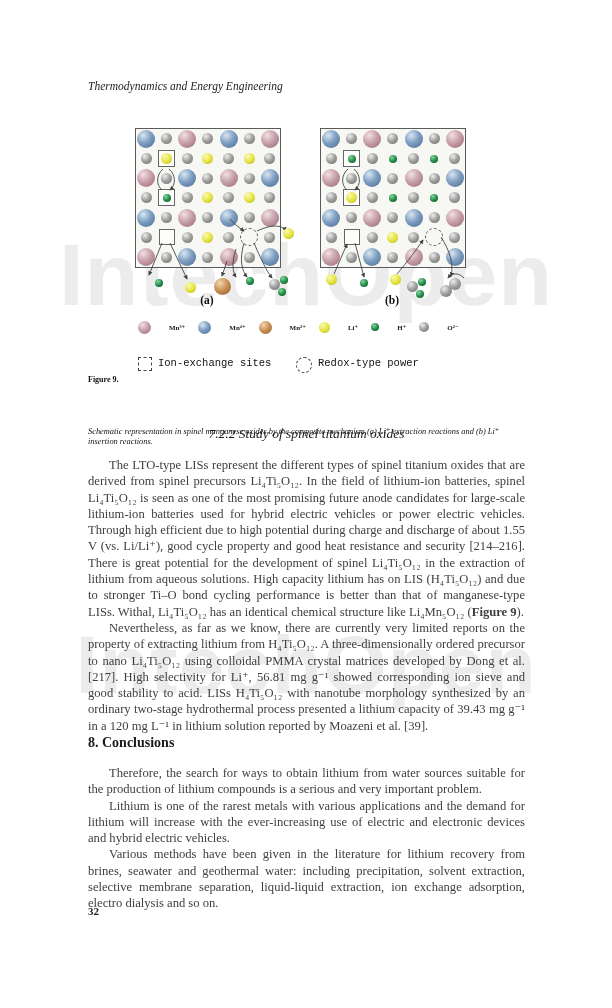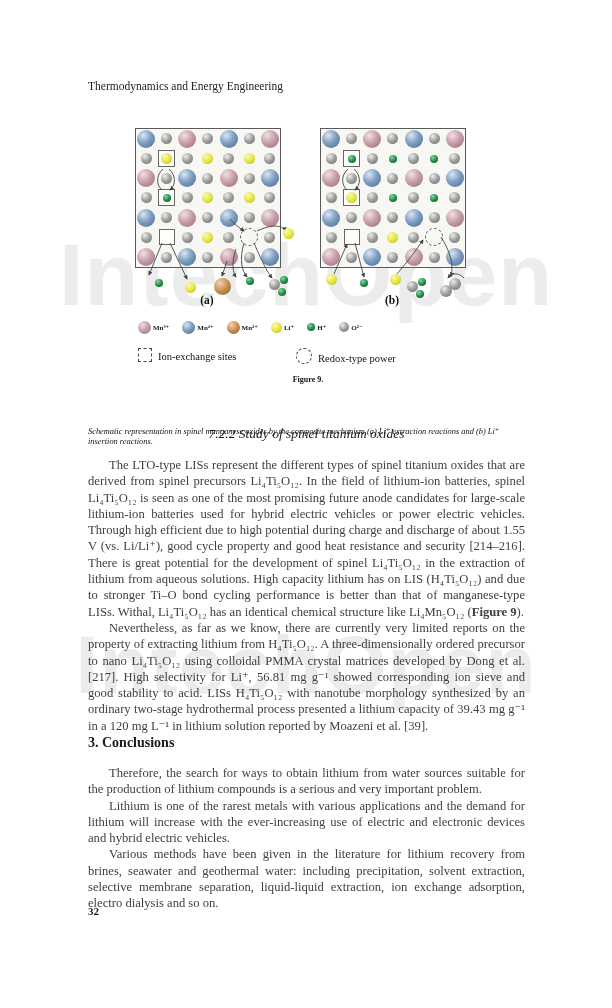--- a/index.html
+++ b/index.html
@@ -12,21 +12,21 @@
   .watermark{
     position:absolute; left:0; width:612px; text-align:center;
     font-family:"Liberation Sans","DejaVu Sans",sans-serif; font-weight:bold;
     color:#ececec; z-index:0; white-space:nowrap; letter-spacing:1px;
   }
   .wm-top{top:224px; font-size:88px;}
   .wm-bottom{top:618px; font-size:82px;}
   
   .running-head{
     position:absolute; left:88px; top:80px; z-index:2;
-    font-size:11.5px; color:#222;
+    font-style:italic; font-size:11.5px; color:#222;
   }
   
   .figure-area{position:absolute; left:135px; top:126px; width:360px; height:190px; z-index:2;}
   .panel{position:absolute; top:0; width:170px; height:190px;}
   .panel-a{left:0;}
   .panel-b{left:185px;}
   .panel-grid{
     position:absolute; left:0; top:2px; width:144px; height:138px;
     border:1.3px solid #5a5a5a; background:#f7f7f3;
     display:grid; grid-template-columns:repeat(7,1fr); grid-template-rows:repeat(7,1fr);
@@ -52,33 +52,33 @@
   }
   .arrows{position:absolute; left:0; top:0; pointer-events:none;}
   
   .legend-ions{
     position:absolute; left:138px; top:319px; width:330px; height:16px; z-index:2;
     display:flex; align-items:center;
   }
   .legend-item{display:flex; align-items:center; margin-right:13px;}
   .legend-item .ion{flex:0 0 auto;}
   .legend-item .lbl{
-    font-size:7px; font-weight:bold; margin-left:2px; color:#222;
+    font-size:7px; font-weight:bold; margin-left:18px; color:#222;
     font-family:"Liberation Serif","DejaVu Serif",serif; white-space:nowrap;
   }
   .ion.lg{width:13px;height:13px;} .ion.md{width:11px;height:11px;}
   .ion.md2{width:10px;height:10px;} .ion.sm{width:8px;height:8px;}
   .legend-sites{position:absolute; left:138px; top:344px; width:340px; height:20px; z-index:2;}
-  .site-item{position:absolute; top:4px; display:flex; align-items:flex-end;}
+  .site-item{position:absolute; top:13px; display:flex; align-items:flex-start;font-family:Liberation Mono, monospace;}
   .site-item .lbl{font-size:10.5px; margin-left:6px; color:#111;}
   .site-icon-square{width:12px;height:12px;border:1.2px dashed #444;background:#fff;}
   .site-icon-circle{width:14px;height:14px;border:1.2px dashed #444;border-radius:50%;background:#fff;}
   
   .caption{position:absolute; left:88px; top:375px; width:440px; z-index:2;}
-  .caption .cap-title{font-size:8px; font-weight:bold; color:#111;text-align:center;}
+  .caption .cap-title{font-size:8px; font-weight:bold; color:#111;}
   .caption .cap-text{font-size:8.4px; font-style:italic; line-height:9.6px; color:#111; text-align:left;margin-top:43px;}
   
   .body-block{position:absolute; left:88px; top:426px; width:437px; z-index:2;}
   .sec-heading{font-style:italic; font-size:13.5px; margin:0 0 15px 0; font-weight:normal;text-align:center;}
   .body-block p, .conclusions p{
     margin:0; font-size:12.6px; line-height:16.3px; text-align:justify;
     text-indent:21px; color:#404040;
   }
   .conclusions{position:absolute; left:88px; top:735px; width:437px; z-index:2;}
   .conc-heading{font-size:14px; font-weight:bold; margin:0 0 14px 0;}
@@ -511,20 +511,20 @@
     <div class="cap-text">Schematic representation in spinel manganese oxides by the composite mechanism (a) Li⁺ extraction reactions and (b) Li⁺ insertion reactions.</div>
   </div>
 
   <div class="body-block">
     <h3 class="sec-heading">7.2.2 Study of spinel titanium oxides</h3>
     <p><span>The LTO-type LISs represent the different types of spinel titanium oxides that are derived from spinel precursors Li₄Ti₅O₁₂. In the field of lithium-ion batteries, spinel Li₄Ti₅O₁₂ is seen as one of the most promising future anode candidates for large-scale lithium-ion batteries used for hybrid electric vehicles or power electric vehicles. Through high efficient due to high potential during charge and discharge of about 1.55 V (vs. Li/Li⁺), good cycle property and good heat resistance and security [214–216]. There is great potential for the development of spinel Li₄Ti₅O₁₂ in the extraction of lithium from aqueous solutions. High capacity lithium has on LIS (H₄Ti₅O₁₂) and due to stronger Ti–O bond cycling performance is better than that of manganese-type LISs. Withal, Li₄Ti₅O₁₂ has an identical chemical structure like Li₄Mn₅O₁₂ (</span><b>Figure 9</b><span>).</span></p>
     <p>Nevertheless, as far as we know, there are currently very limited reports on the property of extracting lithium from H₄Ti₅O₁₂. A three-dimensionally ordered precursor to nano Li₄Ti₅O₁₂ using colloidal PMMA crystal matrices developed by Dong et al. [217]. High selectivity for Li⁺, 56.81 mg g⁻¹ showed corresponding ion sieve and good stability to acid. LISs H₄Ti₅O₁₂ with nanotube morphology synthesized by an ordinary two-stage hydrothermal process presented a lithium capacity of 39.43 mg g⁻¹ in a 120 mg L⁻¹ in lithium solution reported by Moazeni et al. [39].</p>
   </div>
 
   <div class="conclusions">
-    <h2 class="conc-heading">3. Conclusions</h2>
+    <h2 class="conc-heading">8. Conclusions</h2>
     <p>Therefore, the search for ways to obtain lithium from water sources suitable for the production of lithium compounds is a serious and very important problem.</p>
     <p>Lithium is one of the rarest metals with various applications and the demand for lithium will increase with the ever-increasing use of electric and electronic devices and hybrid electric vehicles.</p>
     <p>Various methods have been given in the literature for lithium recovery from brines, seawater and geothermal water: including precipitation, solvent extraction, selective membrane separation, liquid-liquid extraction, ion exchange adsorption, electro dialysis and so on.</p>
   </div>
 
   <div class="page-number">32</div>
 </div>
 
 </body></html>

